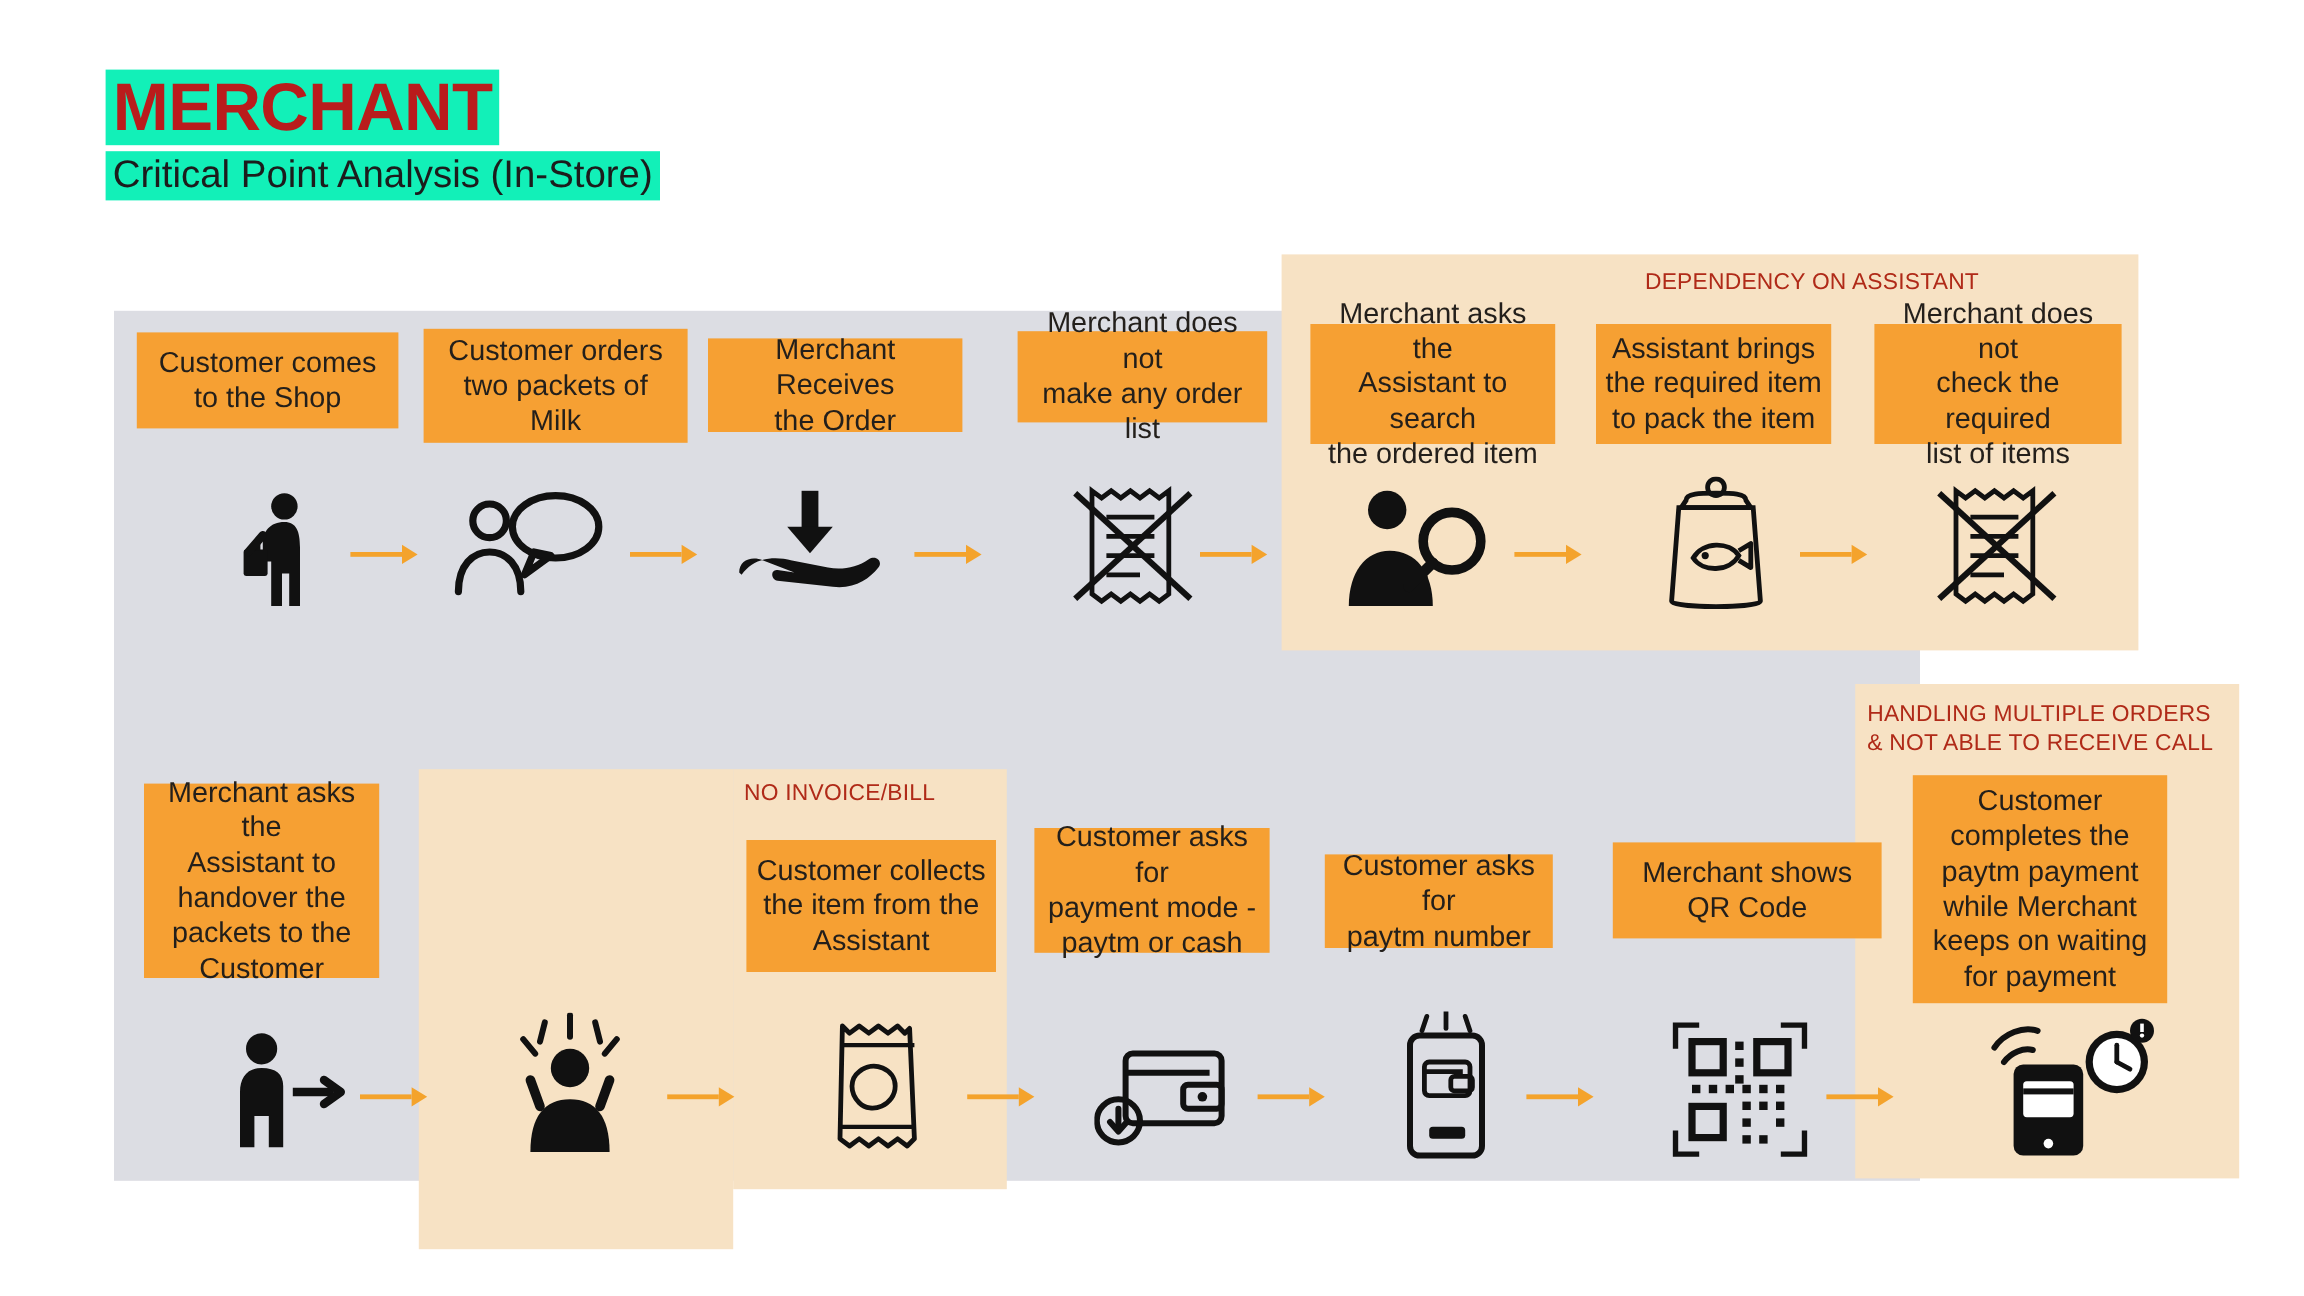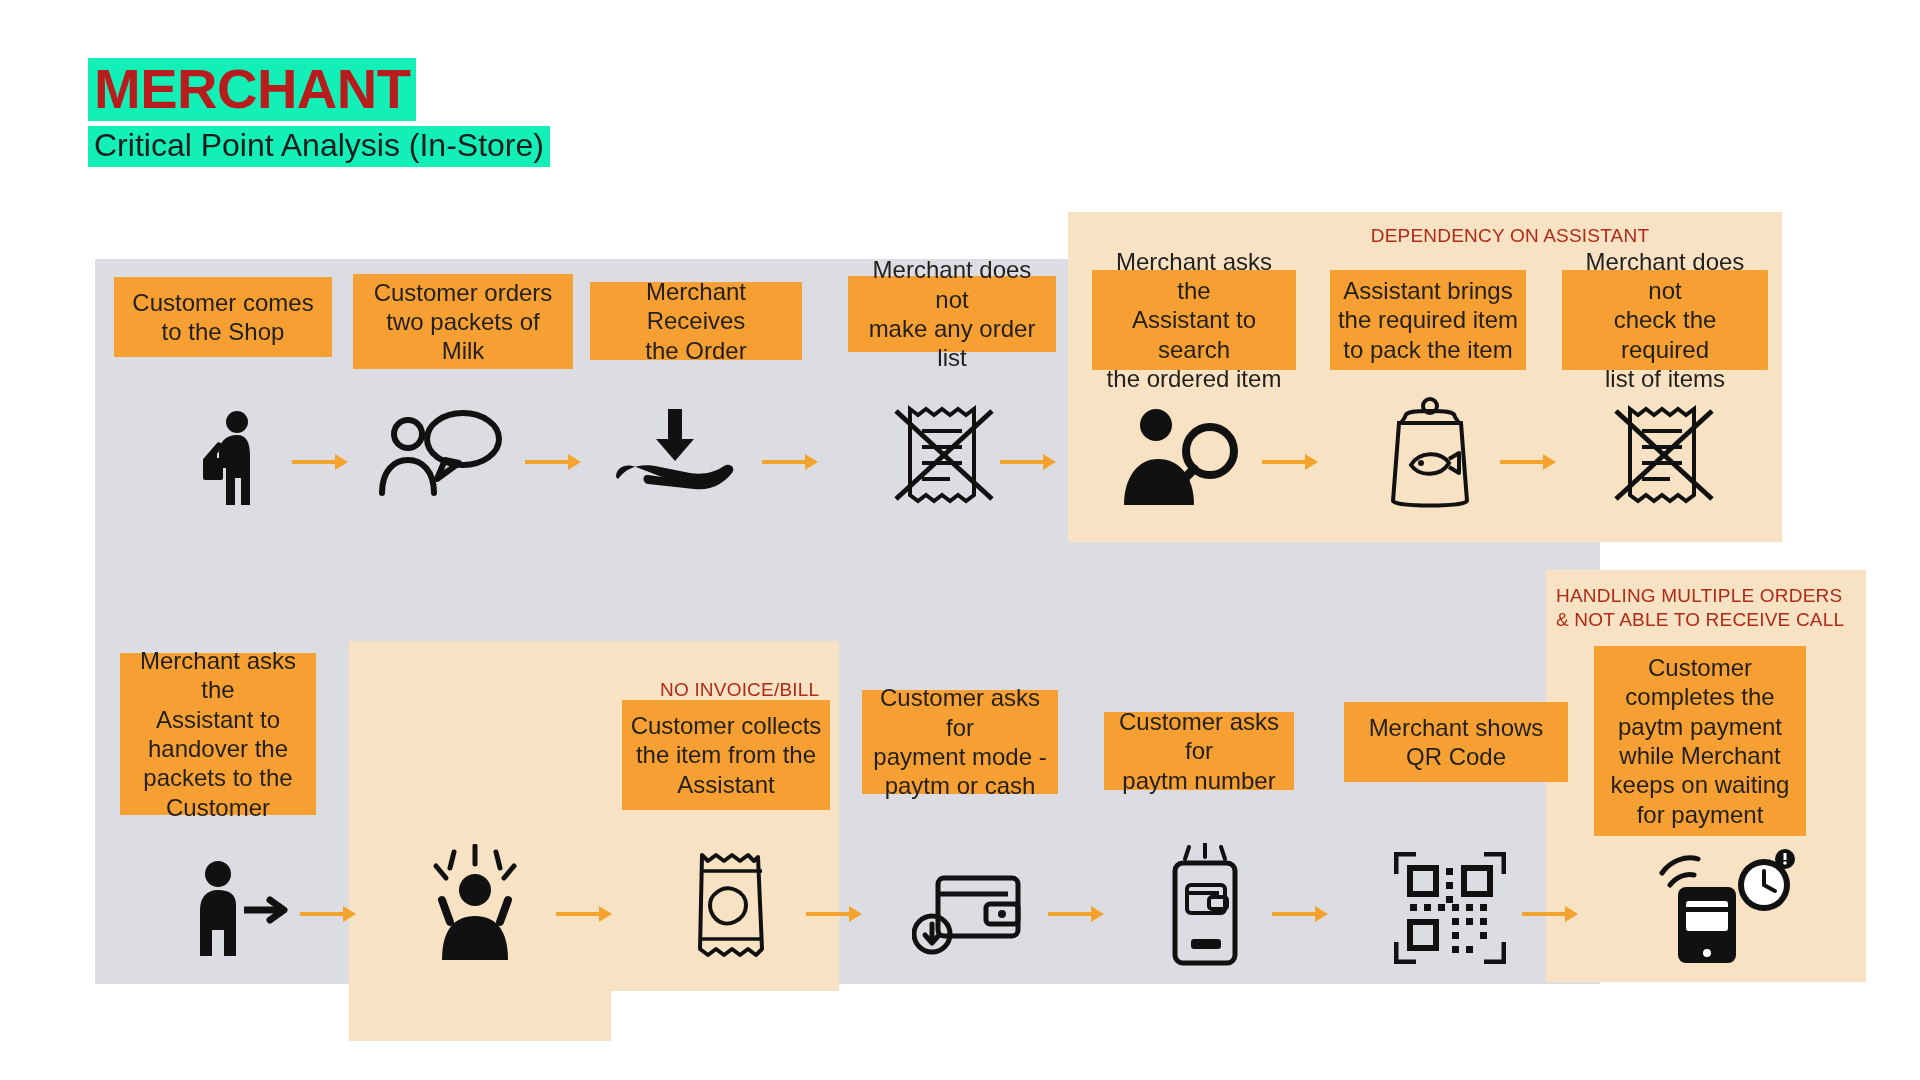--- a/index.html
+++ b/index.html
@@ -71,21 +71,21 @@
     white-space: pre-line;
   }
 
   #zone-dependency { left: 1068px; top: 212px; width: 714px; height: 330px; }
   #zone-dependency-label { left: 1300px; top: 224px; width: 420px; text-align: center; }
 
   #zone-rush { left: 349px; top: 641px; width: 262px; height: 400px; }
   #zone-rush-label { left: 358px; top: 978px; width: 250px; }
 
   #zone-invoice { left: 611px; top: 641px; width: 228px; height: 350px; }
-  #zone-invoice-label { left: 660px; top: 650px; width: 220px; margin-top: 28px; }
+  #zone-invoice-label { left: 620px; top: 650px; width: 220px; }
 
   #zone-handling { left: 1546px; top: 570px; width: 320px; height: 412px; }
   #zone-handling-label { left: 1556px; top: 584px; width: 316px; }
 
   
   .step-box {
     position: absolute;
     background: #F6A033;
     color: #231f1b;
     font-size: 24px;

